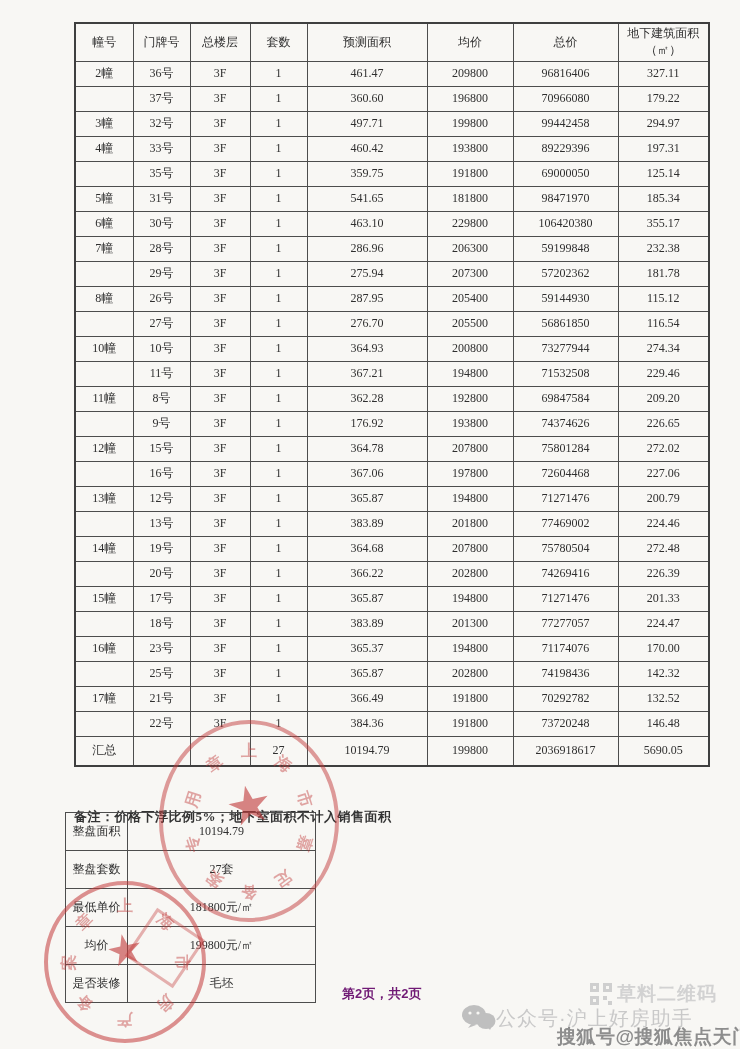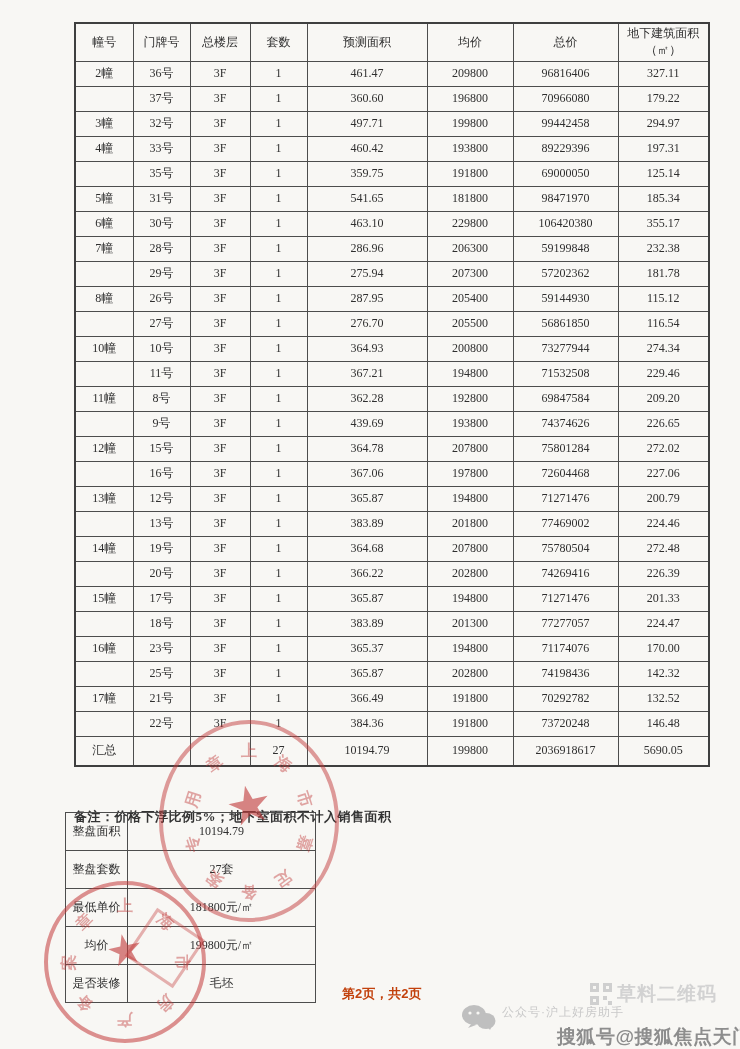--- a/index.html
+++ b/index.html
@@ -43,27 +43,27 @@
   }
   #summaryTable th,#summaryTable td{
     border:1px solid #4d4d4d;text-align:center;vertical-align:middle;
     padding:0;font-weight:normal;
   }
   #summaryTable tr{height:38px;}
   
   #pageIndicator{
     position:absolute;left:342px;top:985px;
     font-family:"Liberation Sans", sans-serif;
-    font-size:13px;font-weight:bold;color:#c2410c;
+    font-size:13px;font-weight:bold;color:#701a75;
   }
   .wm{position:absolute;font-family:"Liberation Sans", sans-serif;white-space:nowrap;}
   #wmQr{left:590px;top:981px;display:flex;align-items:center;gap:5px;
         font-size:19px;font-weight:bold;color:#d2d2d2;letter-spacing:1px;justify-content:flex-end;}
-  #wmWechat{left:462px;top:1004px;display:flex;align-items:flex-start;gap:6px;
-        font-size:12px;color:#c9c9c9;letter-spacing:1px;}
+  #wmWechat{left:462px;top:1004px;display:flex;align-items:flex-end;
+        font-size:20px;color:#c9c9c9;letter-spacing:1px;}
   #wmSohu{left:557px;top:1024px;font-size:19px;font-weight:bold;color:#8d8d8d;letter-spacing:.5px;}
   
   .stamp{
     position:absolute;border-radius:50%;
     border:4px solid rgba(194,59,59,.5);
     pointer-events:none;z-index:6;
   }
   #stamp1{left:159px;top:720px;width:172px;height:194px;}
   #stamp2{left:44px;top:881px;width:154px;height:154px;border-color:rgba(194,59,59,.55);}
   .stamp .star{
@@ -254,21 +254,21 @@
           <td>362.28</td>
           <td>192800</td>
           <td>69847584</td>
           <td>209.20</td>
         </tr>
         <tr>
           <td></td>
           <td>9号</td>
           <td>3F</td>
           <td>1</td>
-          <td>439.69</td>
+          <td>176.92</td>
           <td>193800</td>
           <td>74374626</td>
           <td>226.65</td>
         </tr>
         <tr>
           <td>12幢</td>
           <td>15号</td>
           <td>3F</td>
           <td>1</td>
           <td>364.78</td>

